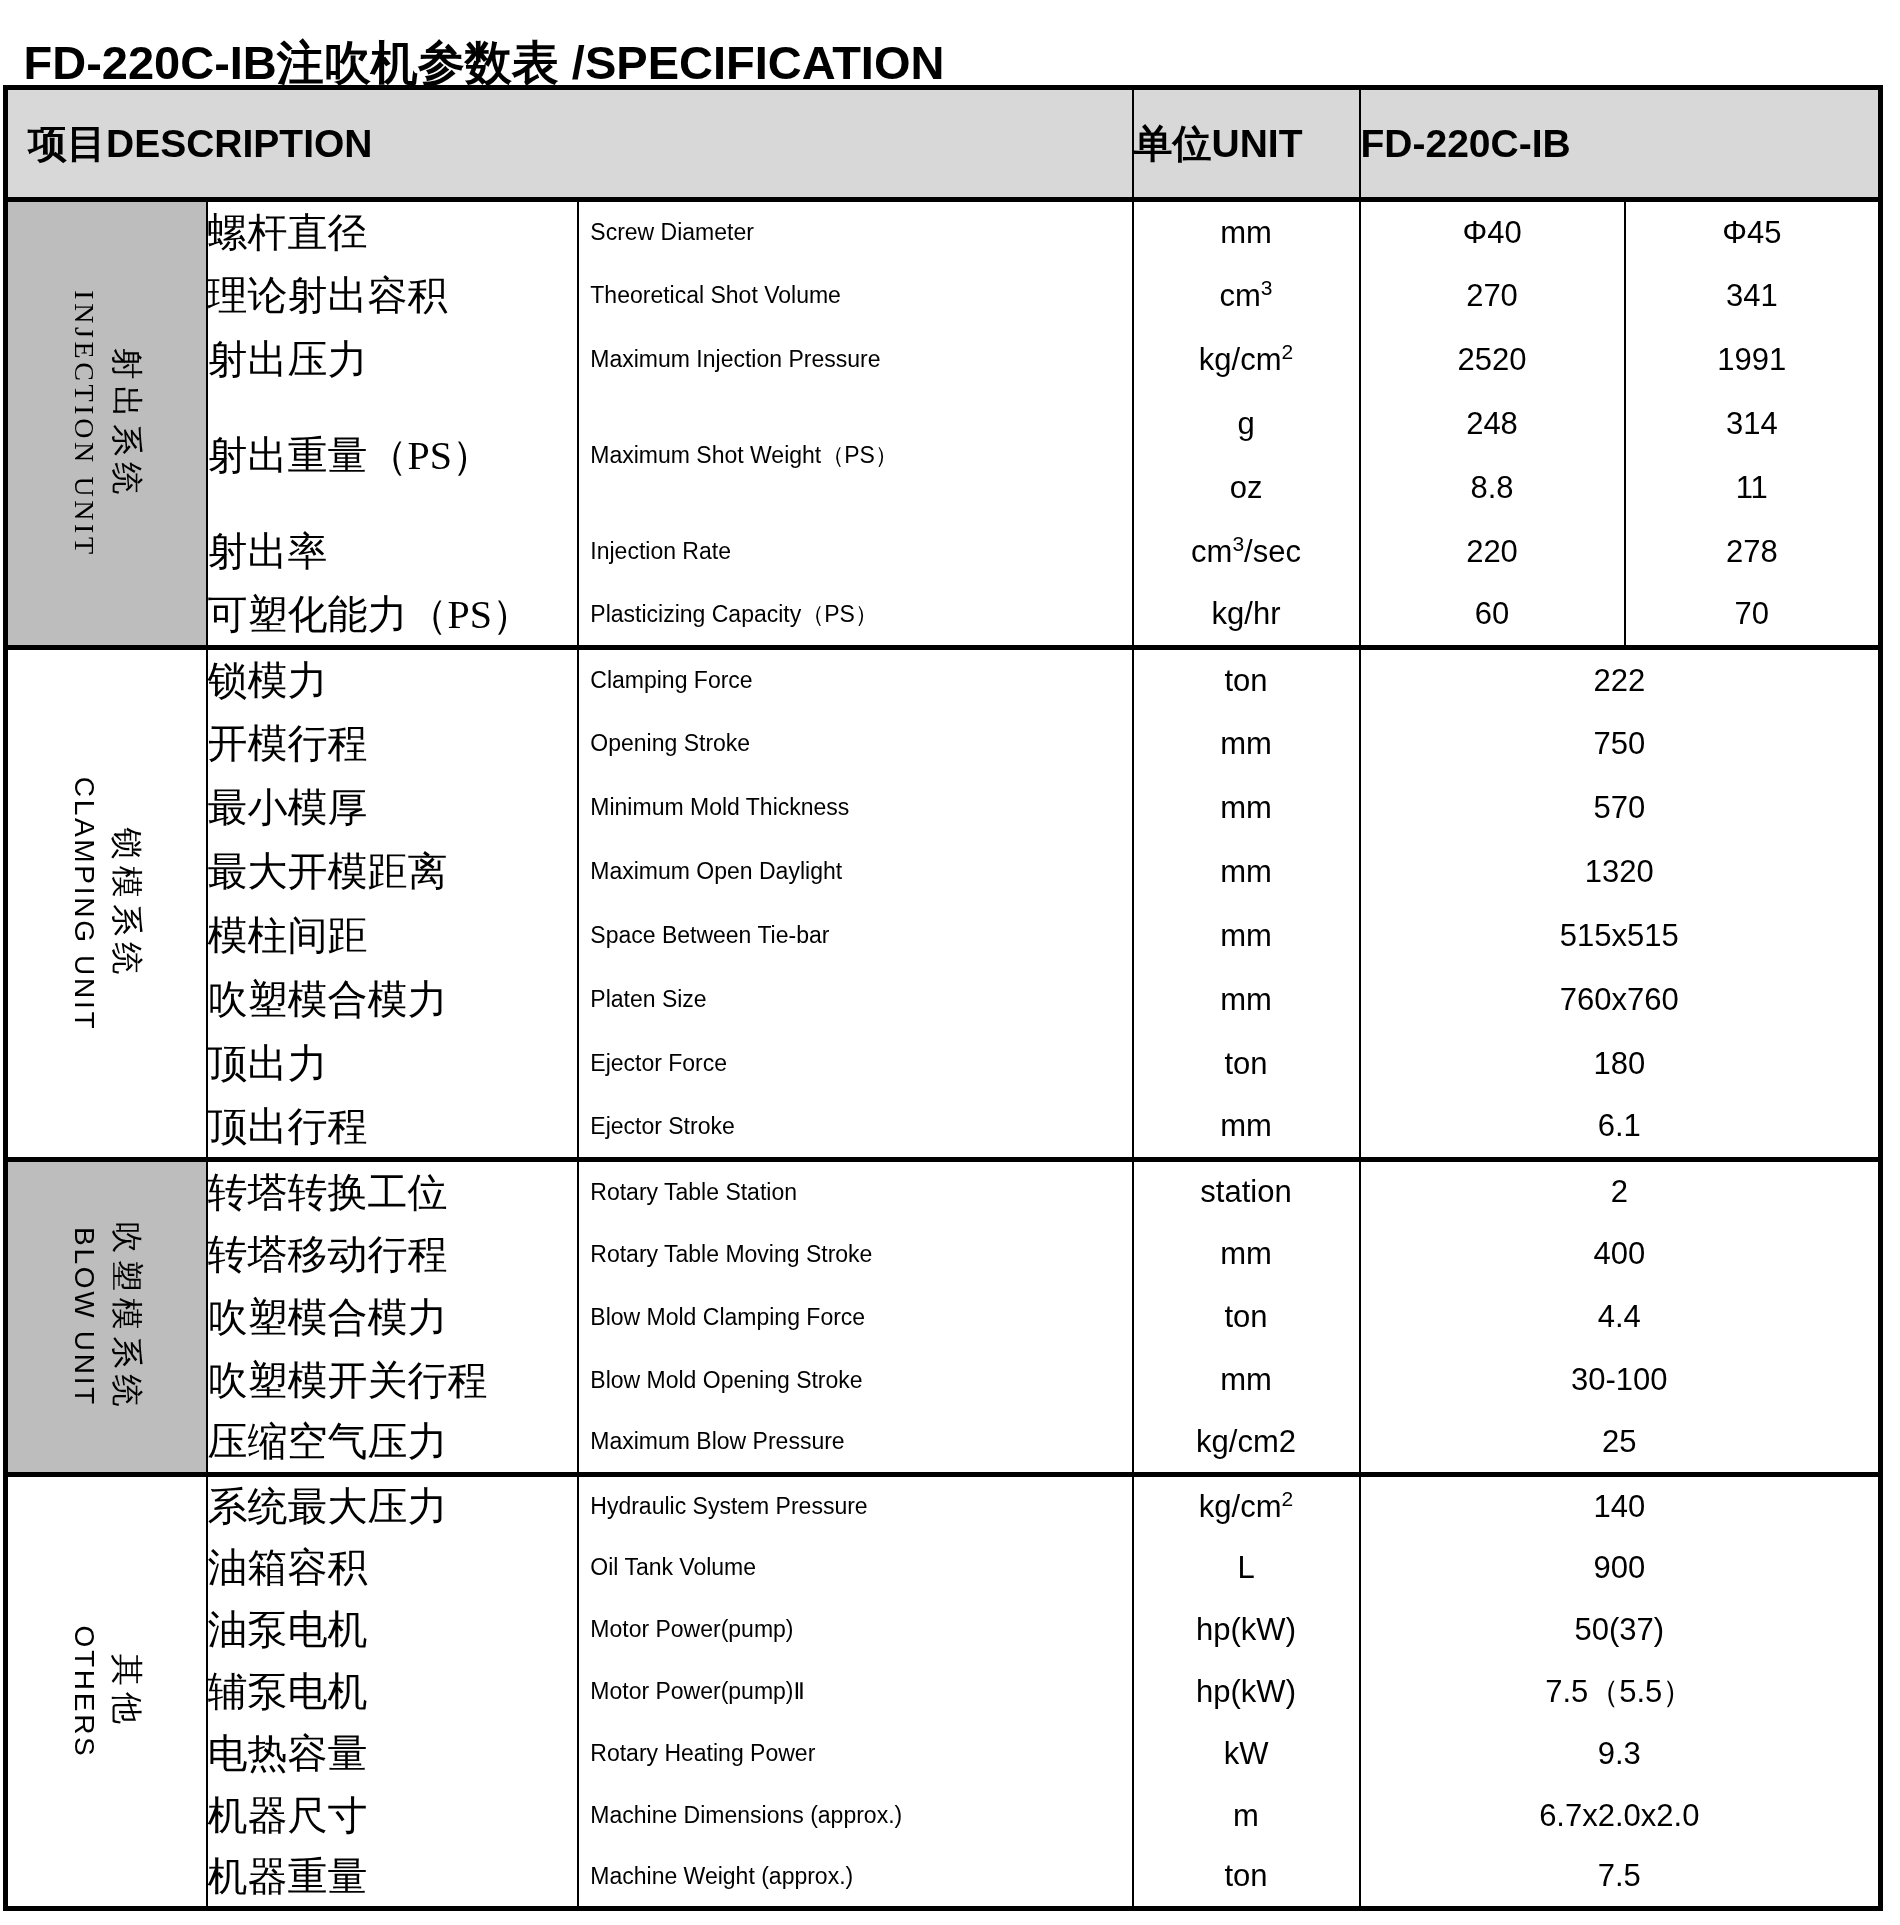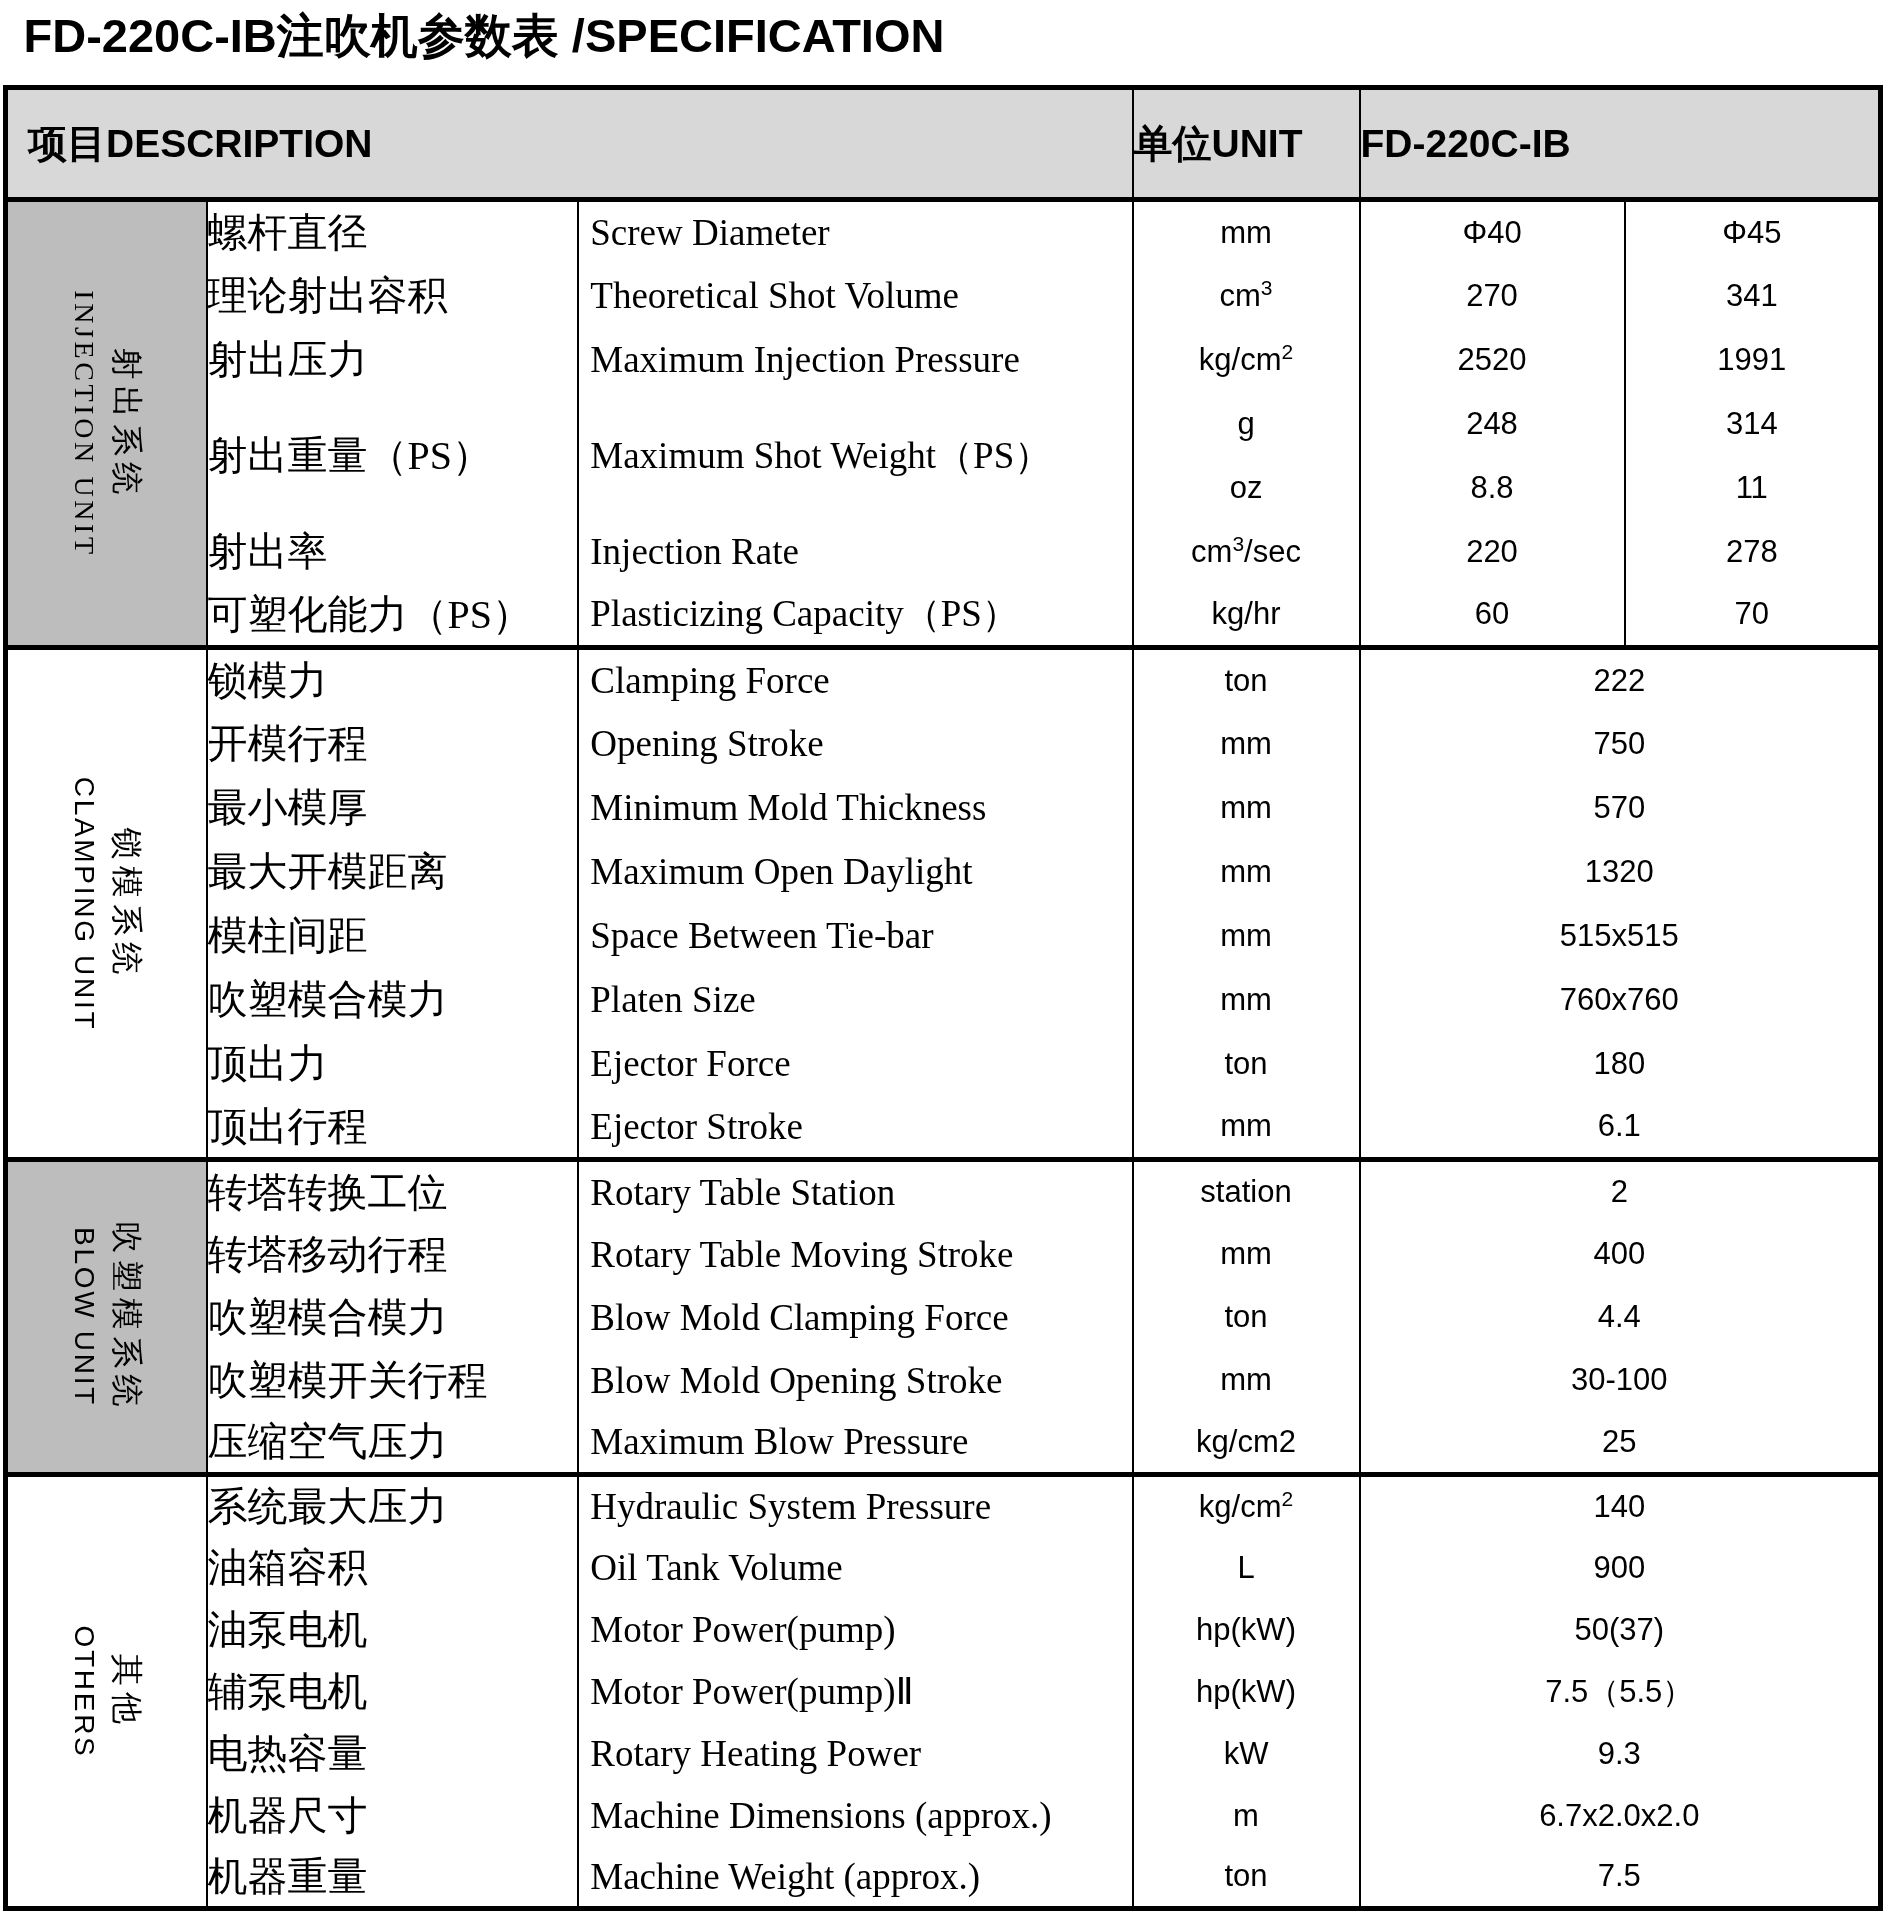--- a/index.html
+++ b/index.html
@@ -11,21 +11,21 @@
     font-family: "Liberation Sans", sans-serif;
     color: #000;
   }
   :root {
     --header-bg: #d8d8d8;
     --shaded-bg: #bdbdbd;
     --ink: #000000;
   }
   .page-title {
     position: absolute;
-    left: 23.5px; top: 5px;
+    left: 23.5px; top: 32px;
     font-size: 47px;
     font-weight: bold;
     letter-spacing: 0px;
     white-space: nowrap;
   }
   table.spec {
     position: absolute;
     left: 3px; top: 85px;
     width: 1875px;
     border-collapse: collapse;
@@ -48,24 +48,23 @@
   td.desc-cell { text-align: left; padding-left: 20px; }
   td.unit-h, td.model-h { text-align: left; }
   td.st { border-top: 5.4px solid var(--ink); }
   td.zh {
     font-family: "Liberation Serif", "DejaVu Serif", serif;
     font-size: 40px;
     padding-left: 0;
     white-space: nowrap;
   }
   td.en {
-    font-size: 37px;
+    font-size: 23px;
     padding-left: 11.8px;
     white-space: nowrap;
-    font-family: Liberation Serif, serif;
   }
   td.unit, td.val {
     text-align: center;
     font-size: 31px;
     white-space: nowrap;
   }
   td.unit sup {
     font-size: 21px;
     vertical-align: super;
     line-height: 0;

